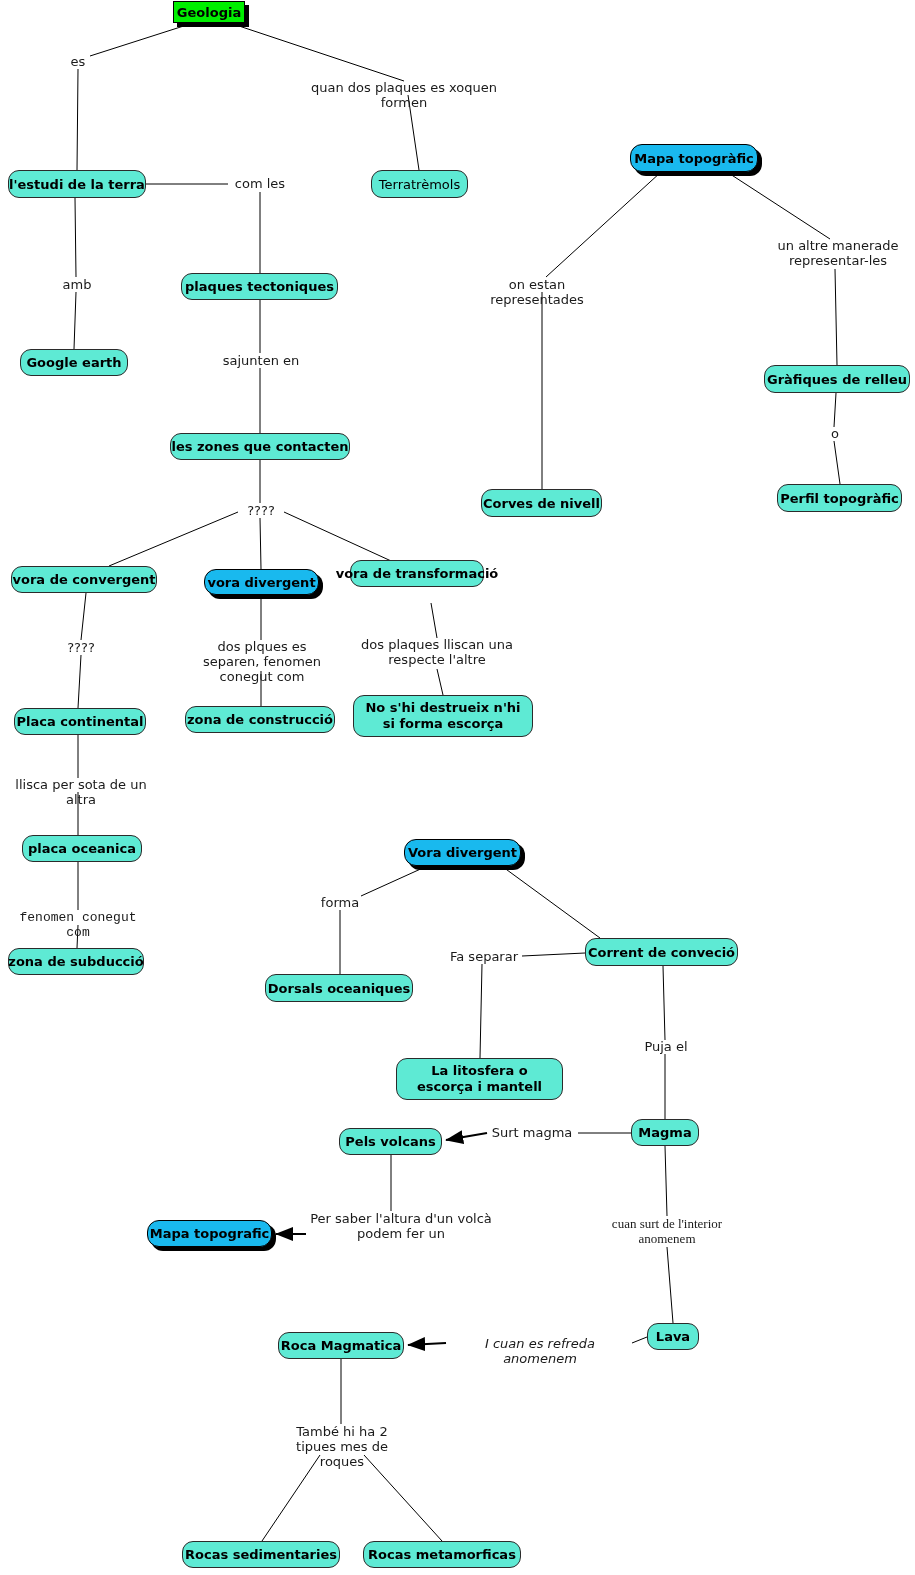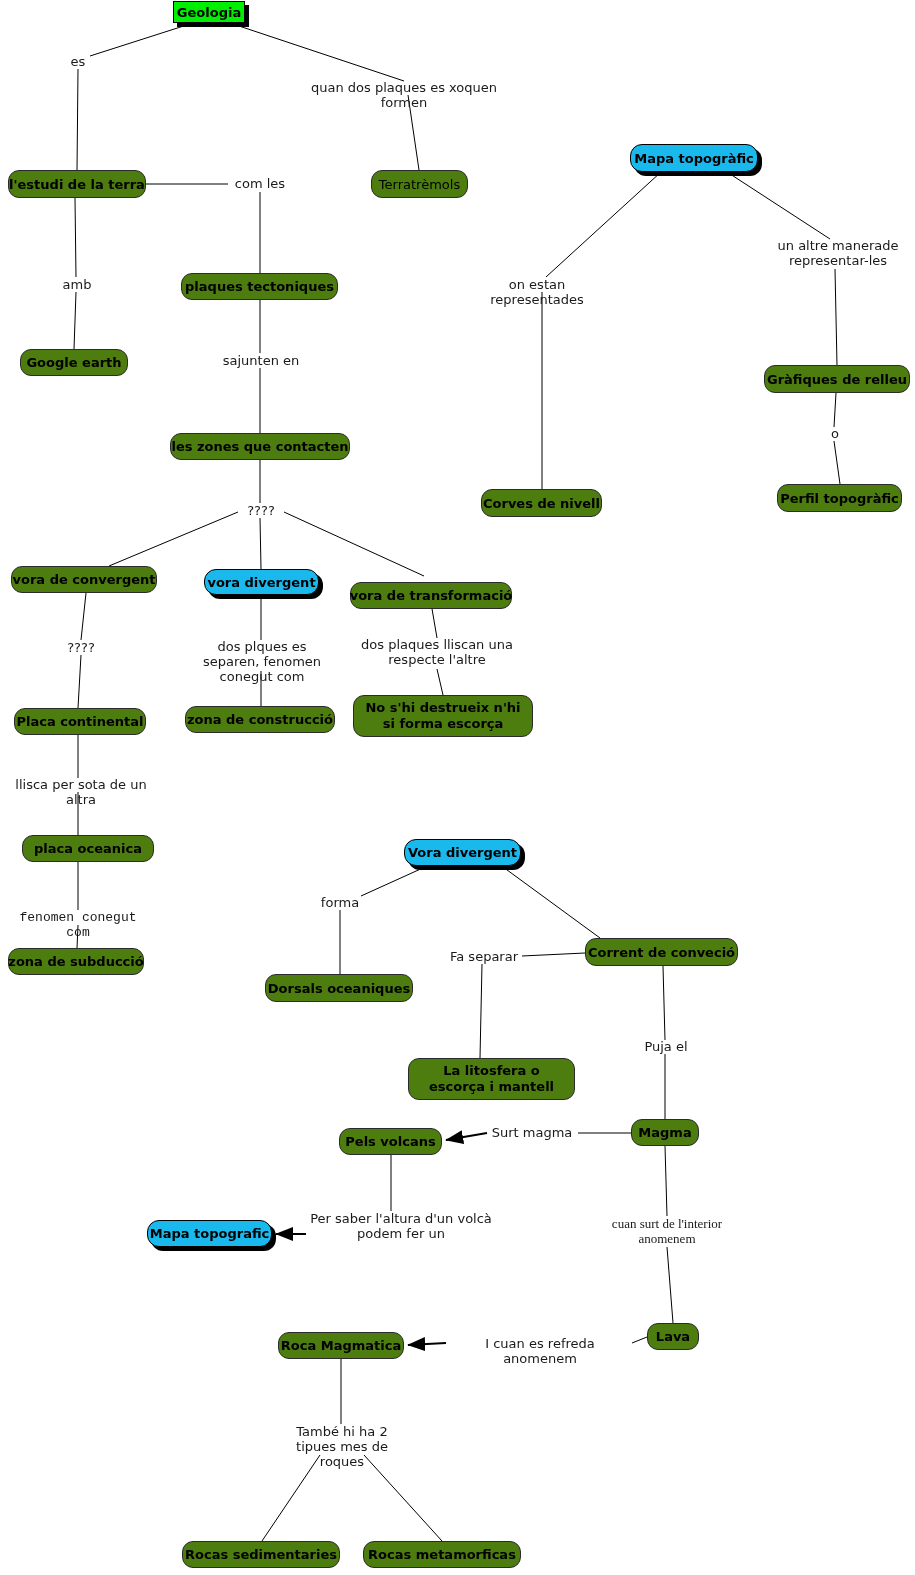--- a/index.html
+++ b/index.html
@@ -29,21 +29,21 @@
   }
   .node {
     position: absolute;
     box-sizing: border-box;
     display: flex;
     align-items: center;
     justify-content: center;
     text-align: center;
     border: 1px solid #2b2b2b;
     border-radius: 11px;
-    background: #4d7c0f;
+    background: #5eead4;
     color: #000000;
     font-size: 13px;
     font-weight: bold;
     line-height: 15px;
     padding: 2px 9px;
     white-space: nowrap;
     z-index: 5;
   }
   .node.plain {
     font-weight: normal;
@@ -150,30 +150,30 @@
       <div class="node plain" style="left: 371px; top: 170px; width: 97px; height: 28px;">Terratrèmols</div>
       <div class="node cyan shadow" style="left: 630px; top: 144px; width: 128px; height: 28px;">Mapa topogràfic</div>
       <div class="node" style="left: 20px; top: 349px; width: 108px; height: 27px;">Google earth</div>
       <div class="node" style="left: 181px; top: 273px; width: 157px; height: 27px;">plaques tectoniques</div>
       <div class="node" style="left: 764px; top: 365px; width: 146px; height: 28px;">Gràfiques de relleu</div>
       <div class="node" style="left: 481px; top: 489px; width: 121px; height: 28px;">Corves de nivell</div>
       <div class="node" style="left: 777px; top: 484px; width: 125px; height: 28px;">Perfil topogràfic</div>
       <div class="node" style="left: 170px; top: 433px; width: 180px; height: 27px;">les zones que contacten</div>
       <div class="node" style="left: 11px; top: 566px; width: 146px; height: 27px;">vora de convergent</div>
       <div class="node cyan shadow" style="left: 204px; top: 569px; width: 115px; height: 26px;">vora divergent</div>
-      <div class="node" style="left: 350px; top: 582px; width: 162px; height: 27px;">vora de transformació</div>
+      <div class="node" style="left: 350px; top: 560px; width: 134px; height: 27px;">vora de transformació</div>
       <div class="node" style="left: 14px; top: 708px; width: 132px; height: 27px;">Placa continental</div>
       <div class="node" style="left: 185px; top: 706px; width: 150px; height: 27px;">zona de construcció</div>
       <div class="node multiline" style="left: 353px; top: 695px; width: 180px; height: 42px; border-radius: 11px;">No s'hi destrueix n'hi si forma escorça</div>
-      <div class="node" style="left: 22px; top: 835px; width: 132px; height: 27px;">placa oceanica</div>
+      <div class="node" style="left: 22px; top: 835px; width: 120px; height: 27px;">placa oceanica</div>
       <div class="node" style="left: 8px; top: 948px; width: 136px; height: 27px;">zona de subducció</div>
       <div class="node cyan shadow" style="left: 404px; top: 839px; width: 117px; height: 27px;">Vora divergent</div>
       <div class="node" style="left: 265px; top: 974px; width: 148px; height: 28px;">Dorsals oceaniques</div>
       <div class="node" style="left: 585px; top: 938px; width: 153px; height: 28px;">Corrent de conveció</div>
-      <div class="node multiline" style="left: 396px; top: 1058px; width: 167px; height: 42px; margin-left: 12px;">La litosfera o escorça i mantell</div>
+      <div class="node multiline" style="left: 396px; top: 1058px; width: 167px; height: 42px;">La litosfera o escorça i mantell</div>
       <div class="node" style="left: 631px; top: 1119px; width: 68px; height: 27px;">Magma</div>
       <div class="node" style="left: 339px; top: 1128px; width: 103px; height: 27px;">Pels volcans</div>
       <div class="node cyan shadow" style="left: 147px; top: 1220px; width: 125px; height: 27px;">Mapa topografic</div>
       <div class="node" style="left: 647px; top: 1323px; width: 52px; height: 27px;">Lava</div>
       <div class="node" style="left: 278px; top: 1332px; width: 126px; height: 27px;">Roca Magmatica</div>
       <div class="node" style="left: 182px; top: 1541px; width: 158px; height: 27px;">Rocas sedimentaries</div>
       <div class="node" style="left: 363px; top: 1541px; width: 158px; height: 27px;">Rocas metamorficas</div>
     </div>
   <div id="label-layer">
       <div class="lbl multiline" style="left: 56px; top: 54px; width: 44px;">es</div>
@@ -189,16 +189,16 @@
       <div class="lbl multiline" style="left: 188px; top: 639px; width: 148px;">dos plques es separen, fenomen conegut com</div>
       <div class="lbl multiline" style="left: 361px; top: 637px; width: 152px;">dos plaques lliscan una respecte l'altre</div>
       <div class="lbl multiline" style="left: 0px; top: 777px; width: 162px;">llisca per sota de un altra</div>
       <div class="lbl multiline" style="left: 8px; top: 910px; width: 140px; font-family: Liberation Mono, monospace;">fenomen conegut com</div>
       <div class="lbl multiline" style="left: 316px; top: 895px; width: 48px;">forma</div>
       <div class="lbl multiline" style="left: 447px; top: 949px; width: 74px;">Fa separar</div>
       <div class="lbl multiline" style="left: 640px; top: 1039px; width: 52px;">Puja el</div>
       <div class="lbl multiline" style="left: 490px; top: 1125px; width: 84px;">Surt magma</div>
       <div class="lbl multiline" style="left: 310px; top: 1211px; width: 182px;">Per saber l'altura d'un volcà podem fer un</div>
       <div class="lbl multiline" style="left: 597px; top: 1216px; width: 140px; font-family: Liberation Serif, serif;">cuan surt de l'interior anomenem</div>
-      <div class="lbl multiline" style="left: 450px; top: 1336px; width: 180px;">I cuan es refreda anomenem</div>
+      <div class="lbl multiline" style="left: 450px; top: 1336px; width: 180px; font-style: italic;">I cuan es refreda anomenem</div>
       <div class="lbl multiline" style="left: 276px; top: 1424px; width: 132px;">També hi ha 2 tipues mes de roques</div>
     </div>
 </div>
 
 </body></html>

